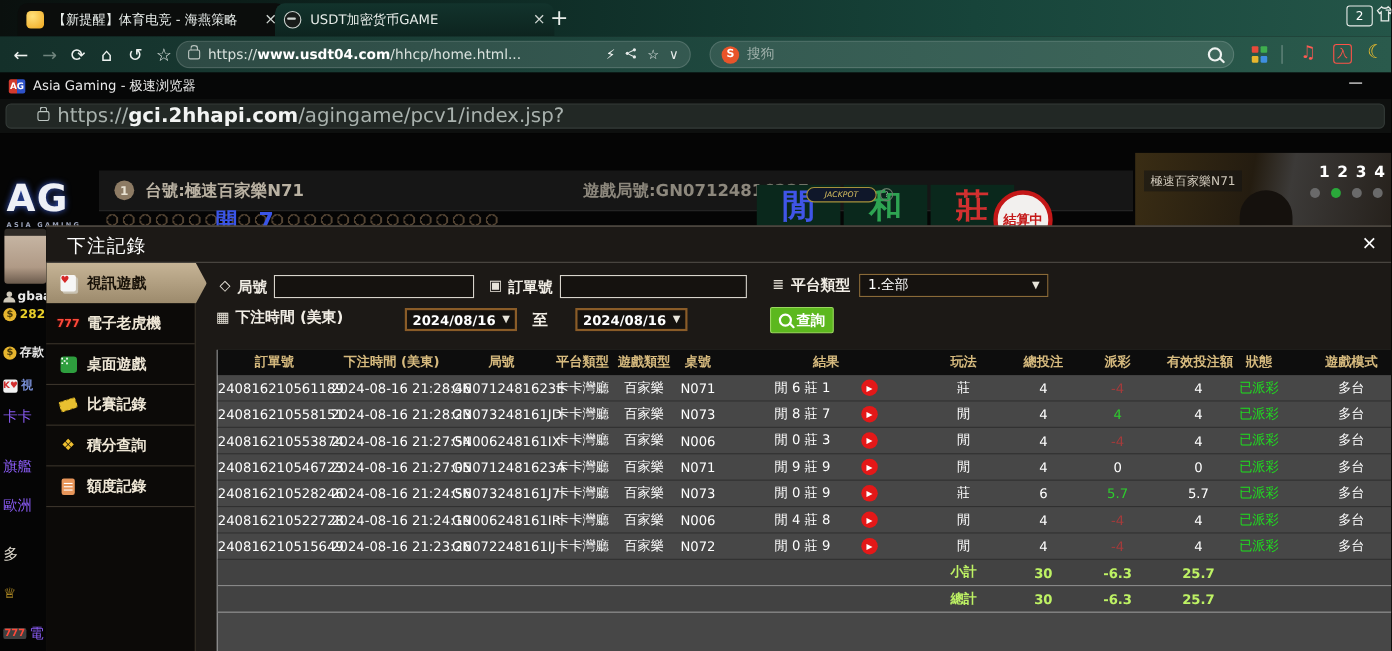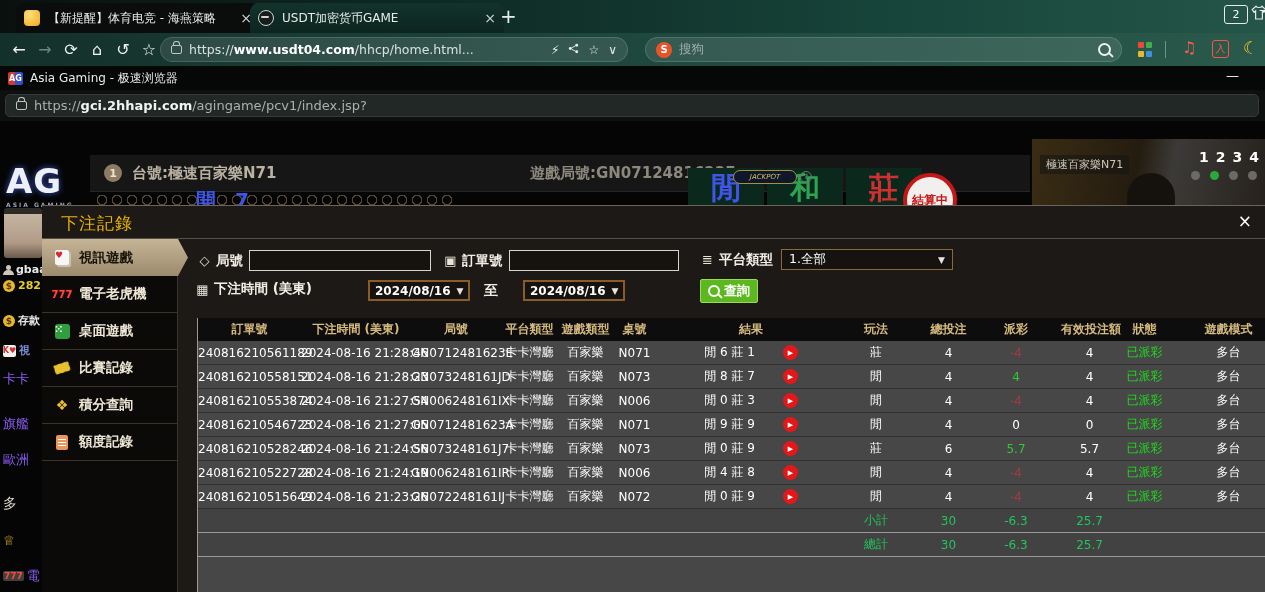--- a/index.html
+++ b/index.html
@@ -59,22 +59,22 @@
   .ic-moon{left:1243px;color:#f4c02c;font-size:17px;}
   
   .wintitle{position:absolute;left:0;top:66px;width:1265px;height:24px;background:#060707;display:flex;align-items:center;}
   .ag-fav{width:15px;height:13px;margin:0 7px 0 8px;background:linear-gradient(90deg,#d23a2e 50%,#2e52c8 50%);
           border-radius:2px;color:#fff;font-size:8px;font-weight:bold;display:flex;align-items:center;justify-content:center;flex:none;}
   .win-title-text{color:#e9e9e9;font-size:12px;}
   .win-min{position:absolute;left:1226px;top:2px;color:#fff;font-size:13px;}
   
   .urlbar2{position:absolute;left:0;top:90px;width:1265px;height:31px;background:#0e100f;}
   .url2-pill{position:absolute;left:5px;top:4px;width:1254px;height:23px;border-radius:5px;background:#222825;
-             border:1px solid #343b38;box-sizing:border-box;display:flex;align-items:center;padding:0 10px;
-             color:#a9b2ae;font-size:13px;}
+             border:1px solid #343b38;box-sizing:border-box;display:flex;align-items:center;padding:0 28px;
+             color:#a9b2ae;font-size:18px;}
   .url2-pill b{color:#f2f4f3;}
   
   .gamebg{position:absolute;left:0;top:121px;width:1265px;height:471px;background:#050505;}
   .ag-logo{position:absolute;left:6px;top:40px;color:#eef0f6;font-size:34px;font-weight:bold;letter-spacing:1px;
            text-shadow:0 0 6px #3a5ac8;}
   .ag-logo small{display:block;font-size:6px;color:#9aa2b8;letter-spacing:2px;text-shadow:none;}
   .game-header{position:absolute;left:90px;top:34px;width:940px;height:36px;background:#161616;border-bottom:1px solid #262626;}
   .seat-badge{position:absolute;left:14px;top:9px;width:18px;height:18px;border-radius:50%;background:#8d7b64;
               color:#e9e2d2;font-size:11px;font-weight:bold;display:flex;align-items:center;justify-content:center;}
   .gh-table{position:absolute;left:42px;top:9px;color:#b9b1a2;font-size:15px;font-weight:bold;}
@@ -115,21 +115,21 @@
   .ic-person::after{content:"";position:absolute;left:0;top:5px;width:11px;height:5px;border-radius:5px 5px 0 0;background:#cfc8ba;}
   .ic-coin{width:12px;height:12px;border-radius:50%;background:#e8b62e;color:#4a3a08;font-size:9px;font-weight:bold;
            display:flex;align-items:center;justify-content:center;flex:none;}
   .ic-minicards{width:13px;height:12px;background:#f2f2f2;border-radius:2px;color:#d23030;font-size:8px;font-weight:bold;
                 display:flex;align-items:center;justify-content:center;flex:none;}
   .ic-trophy{color:#e8b62e;font-size:13px;}
   .ic-777{color:#ff4a3a;font-size:9px;font-weight:bold;background:#404040;border-radius:2px;padding:0 1px;}
   
   .modal{position:absolute;left:42px;top:205px;width:1223px;height:387px;background:#1c1916;border-top:1px solid #6a645a;z-index:10;}
   .modal-title{position:absolute;left:0;top:0;width:100%;height:33px;border-bottom:1px solid #56504a;box-sizing:border-box;}
-  .modal-title-text{position:absolute;left:19px;top:6px;color:#eab308;font-size:17px;font-weight:500;letter-spacing:1px;}
+  .modal-title-text{position:absolute;left:19px;top:6px;color:#ffffff;font-size:17px;font-weight:500;letter-spacing:1px;}
   .modal-close{position:absolute;right:13px;top:7px;color:#fff;font-size:17px;line-height:17px;}
   .modal-body{position:absolute;left:0;top:33px;width:100%;height:354px;display:flex;}
   .sidebar{width:136px;flex:none;background:#0c0a08;border-right:1px solid #3a332a;box-sizing:border-box;position:relative;z-index:2;}
   .sb-item{height:37px;border-bottom:1px solid #3a332a;display:flex;align-items:center;padding-left:10px;
            color:#efe7d6;font-size:13.5px;font-weight:bold;box-sizing:border-box;}
   .sb-item.sel{background:linear-gradient(180deg,#c6b496,#9c8a6c);color:#171108;width:146px;border-bottom:none;
                clip-path:polygon(0 0,136px 0,146px 50%,136px 100%,0 100%);}
   .sb-ic{width:20px;height:16px;margin-right:7px;flex:none;display:flex;align-items:center;justify-content:center;}
   .ic-cards{background:#f6f6f6;border-radius:2px;width:14px;height:15px;color:#d62828;font-size:9px;font-weight:bold;box-shadow:2px 2px 0 #c9c2b2;}
   .ic-cards::before{content:"♥";}
@@ -164,21 +164,21 @@
   .t-head{background:#0d0d0d;border-bottom:none;}
   .t-head .t-cell{color:#d6ba7e;font-weight:bold;}
   .t-cell{flex:none;text-align:center;color:#fff;font-size:12px;white-space:nowrap;overflow:visible;}
   .c0{width:103px;}.c1{width:110px;}.c2{width:90px;}.c3{width:57px;}.c4{width:55px;}.c5{width:43px;}
   .c6{width:190px;display:flex;align-items:center;justify-content:center;gap:28px;}
   .c7{width:60px;}.c8{width:85px;}.c9{width:50px;}.c10{width:57px;margin-left:20px;}.c11{width:53px;}.c12{width:115px;}
   .play{width:15px;height:15px;border-radius:50%;background:#e41818;color:#fff;font-size:7px;display:flex;
         align-items:center;justify-content:center;flex:none;}
   .pos{color:#2ecc2e;}.neg{color:#a43b3b;}.paid{color:#1fdd1f;}
   .sum-row{background:#424242;border-bottom:1px solid #9a9a9a;}
-  .sum-row .t-cell{color:#22c55e;font-weight:normal;}
+  .sum-row .t-cell{color:#bef264;font-weight:bold;}
 </style>
 </head>
 <body>
 
 <div id="screen">
 
   <div class="tabbar">
     <div class="tab tab1">
       <span class="tab-fav fav-y"></span>
       <span class="tab-title">【新提醒】体育电竞 - 海燕策略</span>

